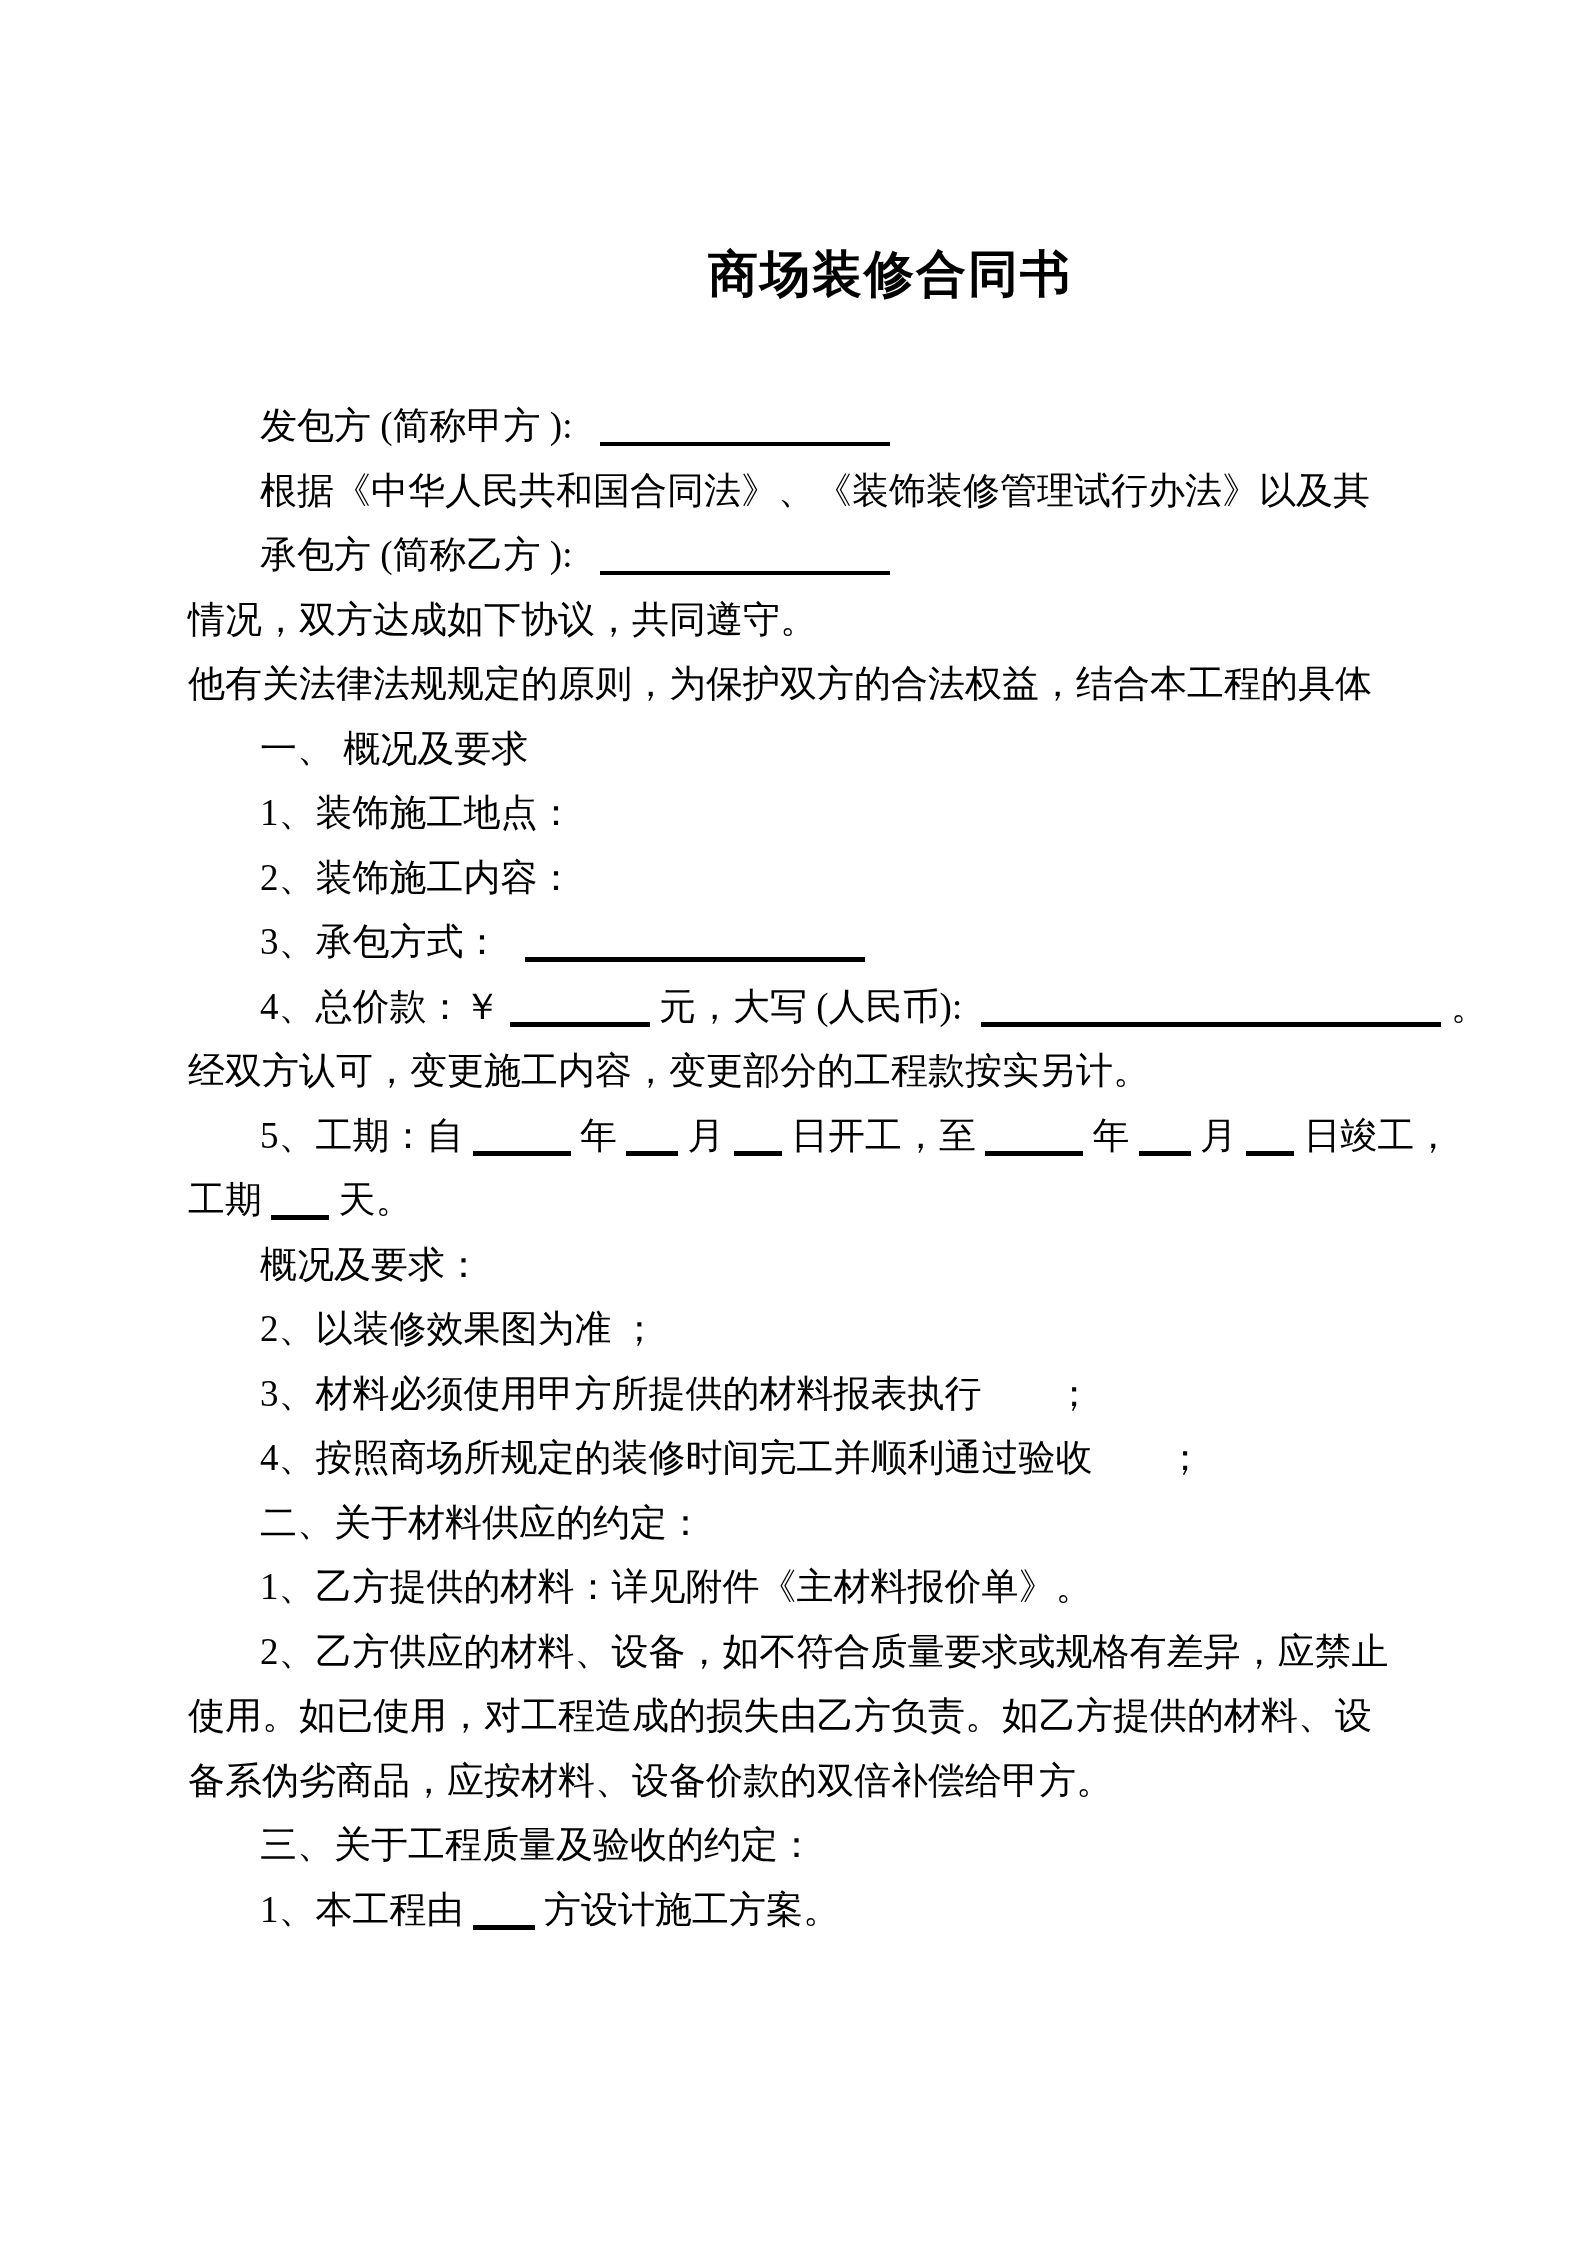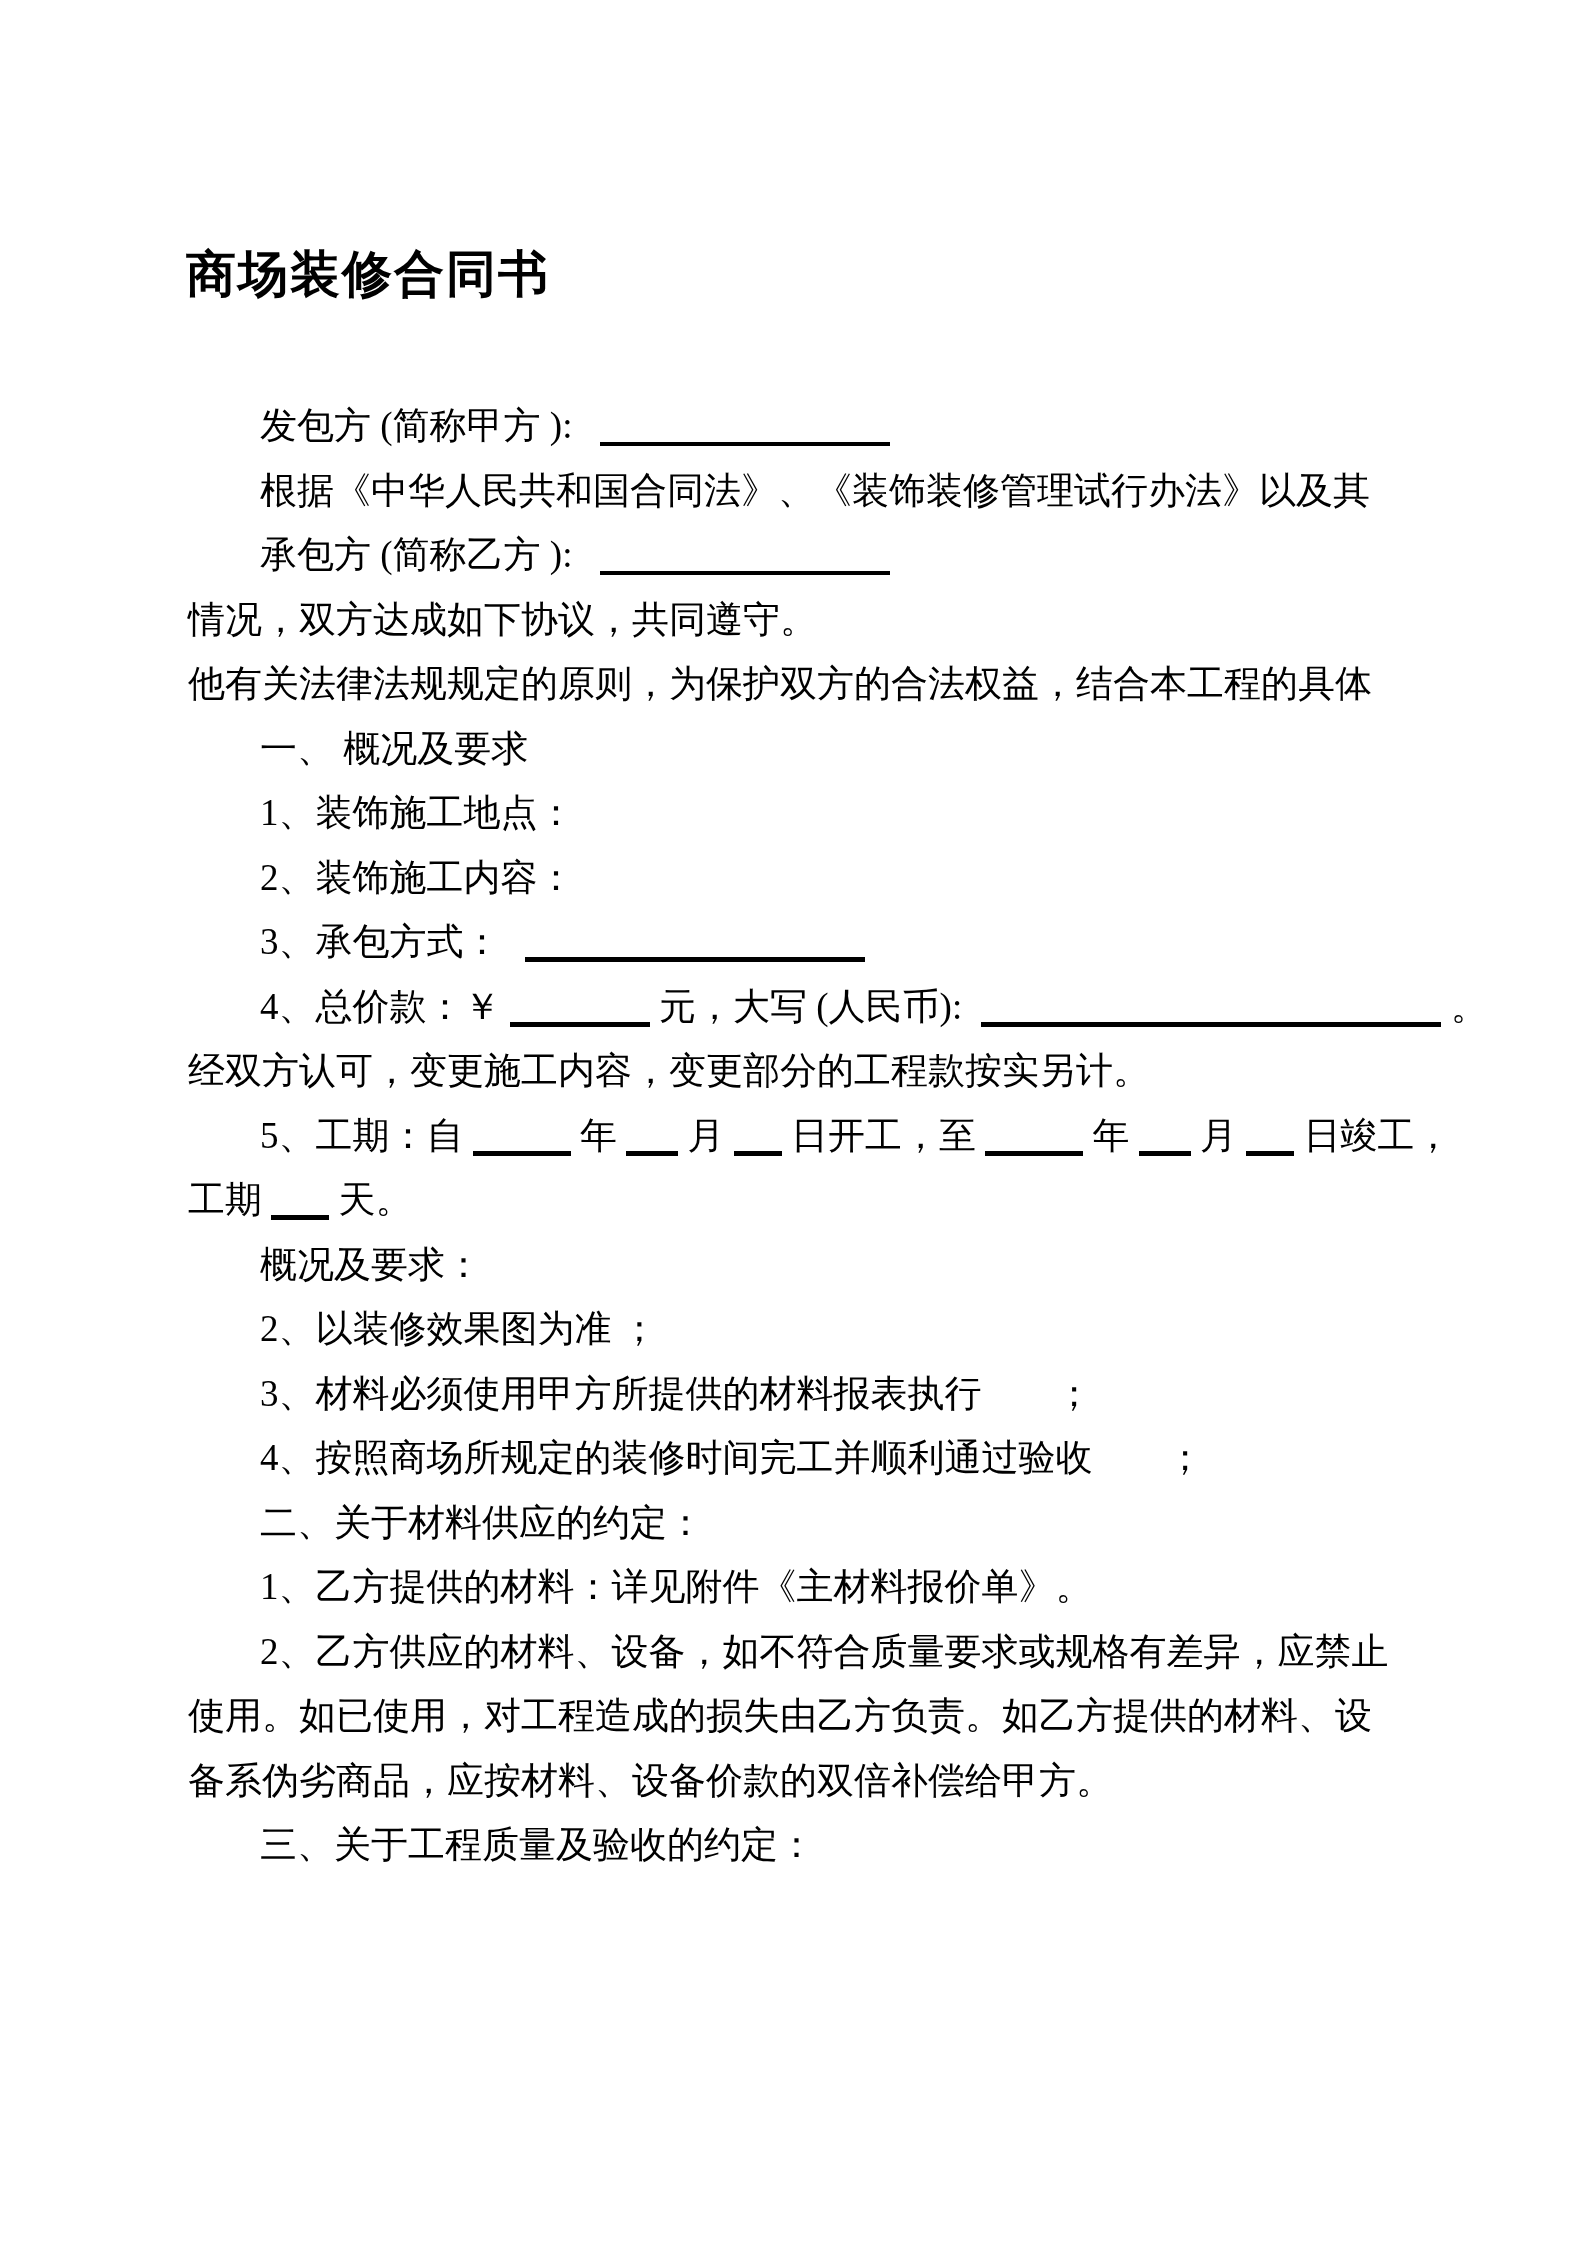--- a/index.html
+++ b/index.html
@@ -15,20 +15,21 @@
     color: #000000;
     font-family: "Liberation Serif", "DejaVu Serif", serif;
     overflow: hidden;
   }
   .title {
     margin: 248px 0 0 186px;
     font-size: 50px;
     line-height: 52px;
     font-weight: 700;
     letter-spacing: 2px;
+    text-align: center;
   }
   .body-lines {
     margin: 94px 120px 0 188px;
   }
   .line {
     font-size: 37px;
     line-height: 64.5px;
     height: 64.5px;
     white-space: nowrap;
   }
@@ -122,15 +123,20 @@
     <div class="line indent">4、按照商场所规定的装修时间完工并顺利通过验收　　；</div>
 
     <div class="line indent">二、关于材料供应的约定：</div>
     <div class="line indent">1、乙方提供的材料：详见附件《主材料报价单》。</div>
     <div class="line indent">2、乙方供应的材料、设备，如不符合质量要求或规格有差异，应禁止</div>
     <div class="line">使用。如已使用，对工程造成的损失由乙方负责。如乙方提供的材料、设</div>
     <div class="line">备系伪劣商品，应按材料、设备价款的双倍补偿给甲方。</div>
 
     <div class="line indent">三、关于工程质量及验收的约定：</div>
 
+    <div class="line indent">
+      <span>1、本工程由</span>
+      <span class="blank b-design"></span>
+      <span>方设计施工方案。</span>
+    </div>
 
   </div>
 </div>
 
 </body></html>

